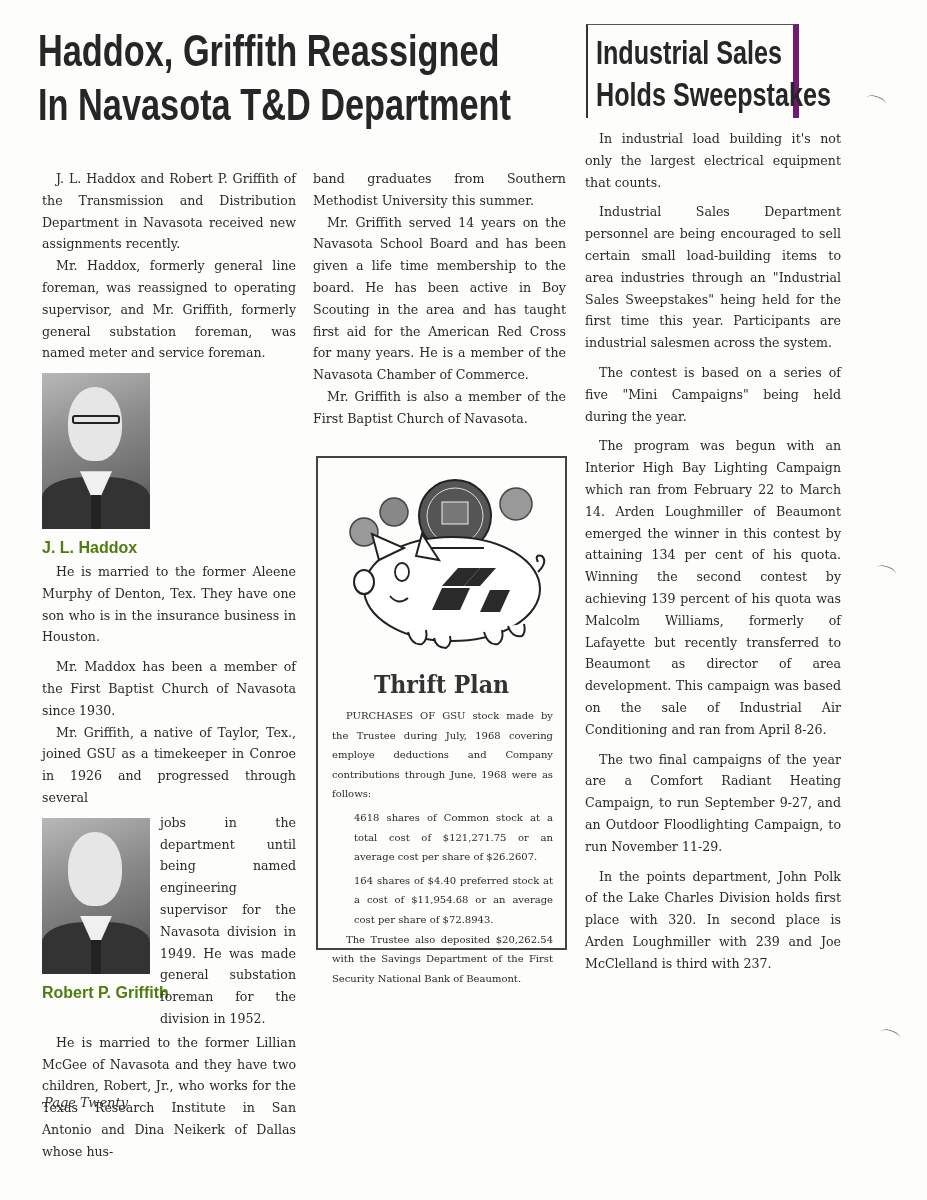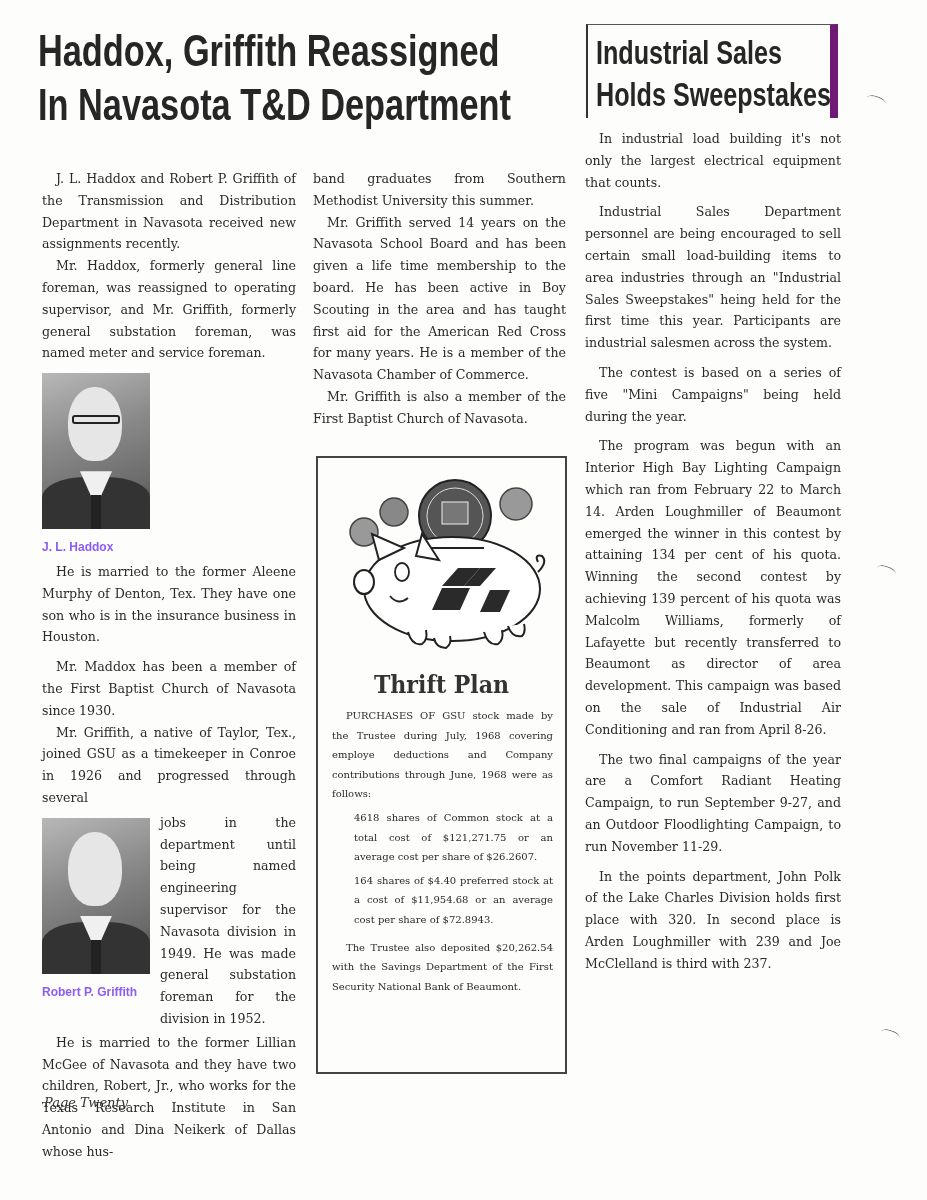--- a/index.html
+++ b/index.html
@@ -27,44 +27,44 @@
   .photo {
     width: 108px; height: 156px; background: linear-gradient(160deg, #b8b8b8 0%, #8a8a8a 40%, #6a6a6a 75%, #3a3a3a 100%);
     position: relative; overflow: hidden; margin-top: 6px;
   }
   .photo .face { position: absolute; left: 26px; top: 14px; width: 54px; height: 74px; border-radius: 48% 48% 45% 45%; background: #e6e6e6; }
   .photo .suit { position: absolute; left: 0; bottom: 0; width: 108px; height: 52px; background: #333; border-radius: 40% 40% 0 0; }
   .photo .collar { position: absolute; left: 38px; bottom: 22px; width: 32px; height: 36px; background: #f0f0f0; clip-path: polygon(0 0,100% 0,50% 100%); }
   .photo .tie { position: absolute; left: 49px; bottom: 0; width: 10px; height: 34px; background: #222; }
   .photo .glasses { position: absolute; left: 30px; top: 42px; width: 48px; height: 9px; border: 2px solid #222; border-radius: 3px; }
   .caption {
-    font-family: "Liberation Sans", sans-serif; font-weight: bold; font-size: 12px;
-    color: #8b5cf6; margin-top: 8px; white-space: nowrap;
+    font-family: "Liberation Sans", sans-serif; font-weight: bold; font-size: 16px;
+    color: #4d7c0f; margin-top: 8px; white-space: nowrap;
   }
   .wrap-text { flex: 1; text-align: justify; }
   .wrap-text p { text-indent: 14px; }
 
   .thrift-box {
-    position: absolute; left: 316px; top: 456px; width: 251px; height: 618px;
+    position: absolute; left: 316px; top: 456px; width: 251px; height: 494px;
     border: 2px solid #444;
   }
   .piggy { position: absolute; left: 6px; top: 6px; width: 238px; height: 200px; }
   .thrift-title {
     position: absolute; left: 0; top: 212px; width: 100%; text-align: center;
     font-family: "DejaVu Serif", serif; font-weight: bold; font-size: 24px; color: #333;
     transform: scaleX(0.92);
   }
   .thrift-body { position: absolute; left: 14px; top: 248px; width: 221px; font-size: 10px; line-height: 19.6px; text-align: justify; }
   .thrift-body p { text-indent: 14px; }
   .thrift-body .item { padding-left: 22px; text-indent: 0; margin-top: 4px; }
-  .thrift-body .note { margin-top: 8px; }
+  .thrift-body .note { }
 
   .side-title-box {
-    position: absolute; left: 586px; top: 24px; width: 252px; height: 94px;
-    border-left: 2px solid #333; border-right: 8px solid #701a75; border-top: 1px solid #555;
+    position: absolute; left: 586px; top: 24px; width: 213px; height: 94px;
+    border-left: 2px solid #333; border-right: 6px solid #701a75; border-top: 1px solid #555;
   }
   .side-title {
     position: absolute; left: 8px; top: 6px; width: 300px;
     font-family: "Liberation Sans", sans-serif; font-weight: bold; font-size: 34px; line-height: 42px; color: #262626;
     transform: scaleX(0.74); transform-origin: left top; white-space: nowrap;
   }
   .side-title span { display: block; text-align: left; }
 
   .page-footer {
     position: absolute; left: 44px; top: 1095px;

